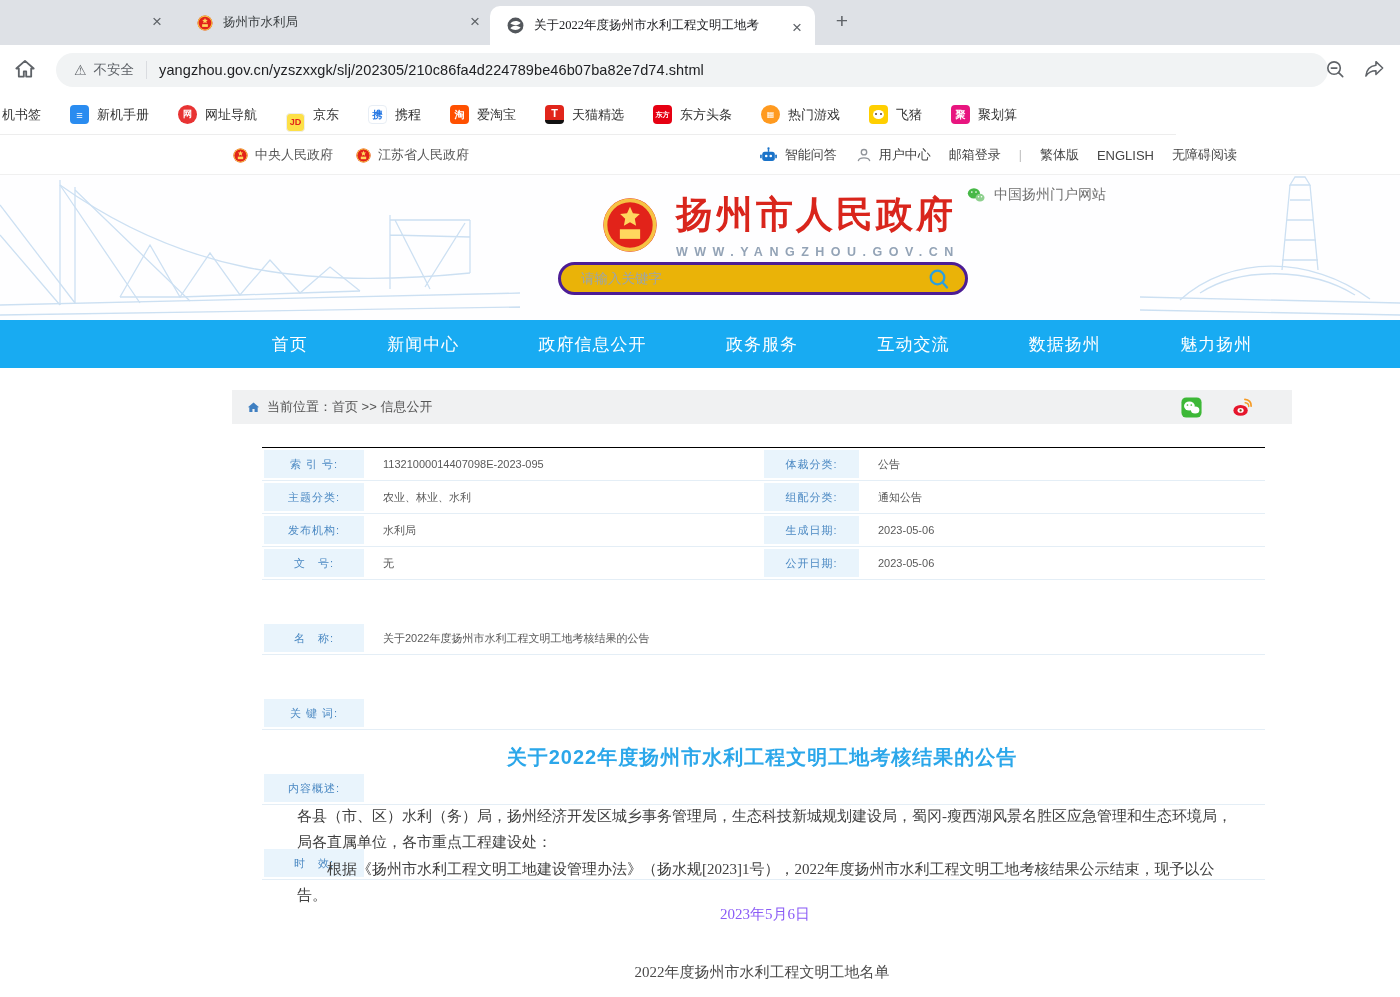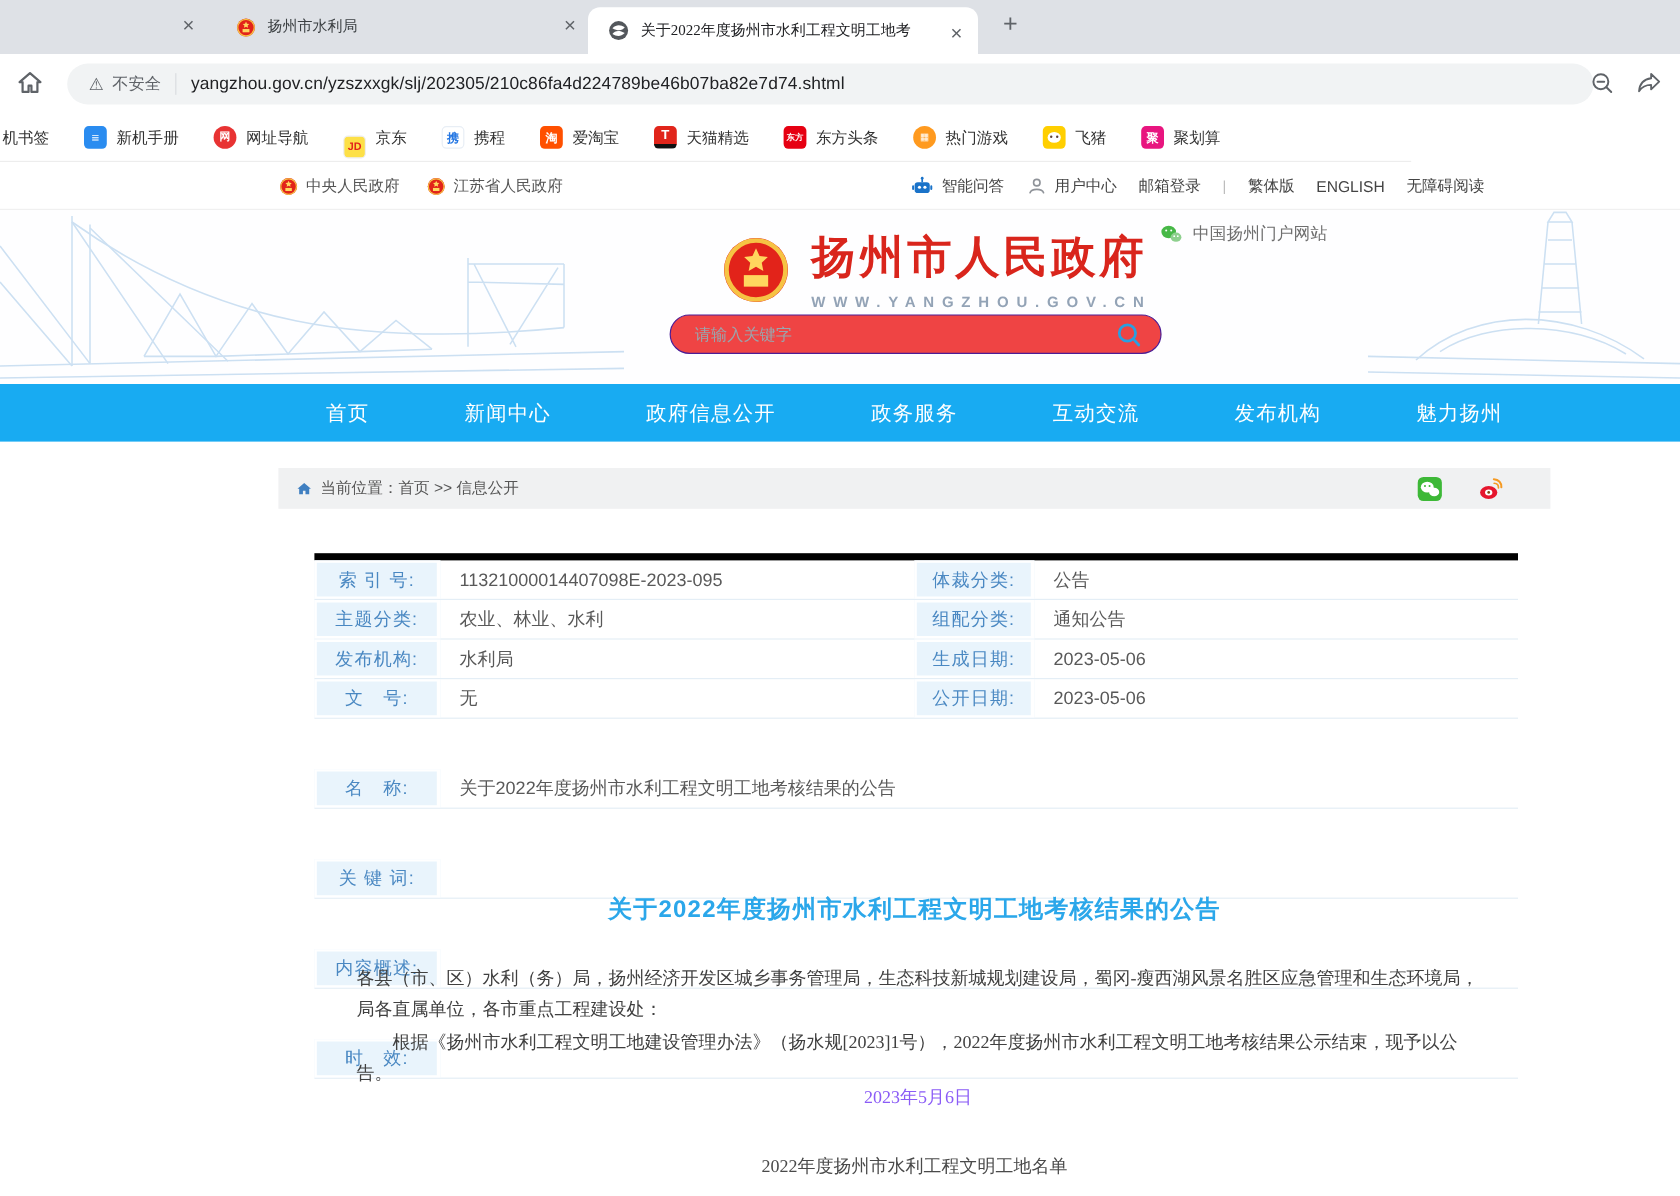--- a/index.html
+++ b/index.html
@@ -64,42 +64,42 @@
 
   
   .banner { left:0; top:175px; width:1400px; height:145px; background:#fefeff; overflow:hidden; }
   .banner-art { position:absolute; top:0; opacity:.75; }
   .logo-row { position:absolute; left:598px; top:15px; display:flex; align-items:center; }
   .site-name { font-size:37px; font-weight:bold; color:#d9251c; letter-spacing:3px;
                font-family:"Liberation Serif","DejaVu Serif",serif; }
   .site-url { margin-top:5px; font-size:12.5px; color:#93a3b6; letter-spacing:6.5px; font-weight:bold; }
   .portal { position:absolute; left:966px; top:10px; display:flex; align-items:center; gap:8px;
             font-size:14px; color:#6f6f6f; }
-  .searchbox { position:absolute; left:558px; top:87px; width:410px; height:33px; background:#ef4444;
-               border:1px solid #4c1d95; border-radius:17px; display:flex; align-items:center; }
+  .searchbox { position:absolute; left:558px; top:87px; width:410px; height:33px; background:#eab308;
+               border:3px solid #4c1d95; border-radius:17px; display:flex; align-items:center; }
   .searchbox input { flex:1; border:none; outline:none; background:transparent; margin-left:20px;
                      font-size:13.5px; color:#333; font-family:inherit; }
   .searchbox input::placeholder { color:#9aa5ad; }
   .search-btn { margin-right:14px; cursor:pointer; display:flex; }
 
   
   .nav { left:0; top:320px; width:1400px; height:48px; background:#18abf2; }
   .nav-inner { position:absolute; left:232px; width:1060px; height:48px; display:flex; justify-content:space-around;
                align-items:center; }
   .nav-item { color:#fff; font-size:17px; letter-spacing:1px; cursor:pointer; white-space:nowrap; }
 
   
   .crumb { left:232px; top:390px; width:1060px; height:34px; background:#f0f1f2; display:flex; align-items:center; }
   .crumb-text { margin-left:6px; font-size:13px; color:#555;text-align:center; }
   .crumb a { color:#555; text-decoration:none; cursor:pointer; }
   .crumb-ics { position:absolute; right:38px; display:flex; gap:28px; align-items:center; }
   .bchome { margin-left:14px; display:flex; }
 
   
-  .mtable { left:262px; top:461px; width:1003px; border-top:6px solid #000000; font-size:15px; }
+  .mtable { left:262px; top:447px; width:1003px; border-top:1px solid #000000; font-size:11px; }
   .mrow { display:grid; grid-template-columns:105px 395px 100px 403px; height:33px; border-bottom:1px solid #e4eef6; }
   .mrow.wide { grid-template-columns:105px 898px;margin-top:42px; }
   .mcell { display:flex; align-items:center; overflow:hidden; white-space:nowrap; }
   .mlabel { background:#e9f4fc; color:#4a88c2; justify-content:center; letter-spacing:1px;
             border-left:2px solid #fff; border-right:3px solid #fff; border-top:2px solid #fff; border-bottom:2px solid #fff; }
   .mval { color:#595959; padding-left:16px; }
 
   
   .atitle { left:232px; top:744px; width:1060px; text-align:center; font-size:20px; font-weight:bold;
             color:#2ba7ea; letter-spacing:1px; }
@@ -371,21 +371,21 @@
     </div>
   </div>
 
   <div class="abs nav">
     <div class="nav-inner">
       <span class="nav-item">首页</span>
       <span class="nav-item">新闻中心</span>
       <span class="nav-item">政府信息公开</span>
       <span class="nav-item">政务服务</span>
       <span class="nav-item">互动交流</span>
-      <span class="nav-item">发布机构</span>
+      <span class="nav-item">数据扬州</span>
       <span class="nav-item">魅力扬州</span>
     </div>
   </div>
 
   <div class="abs crumb">
     <span class="bchome">
       <svg class="ic" width="15" height="15" viewBox="0 0 24 24">
           <use href="#sym-bchome"></use>
         </svg>
     </span>

